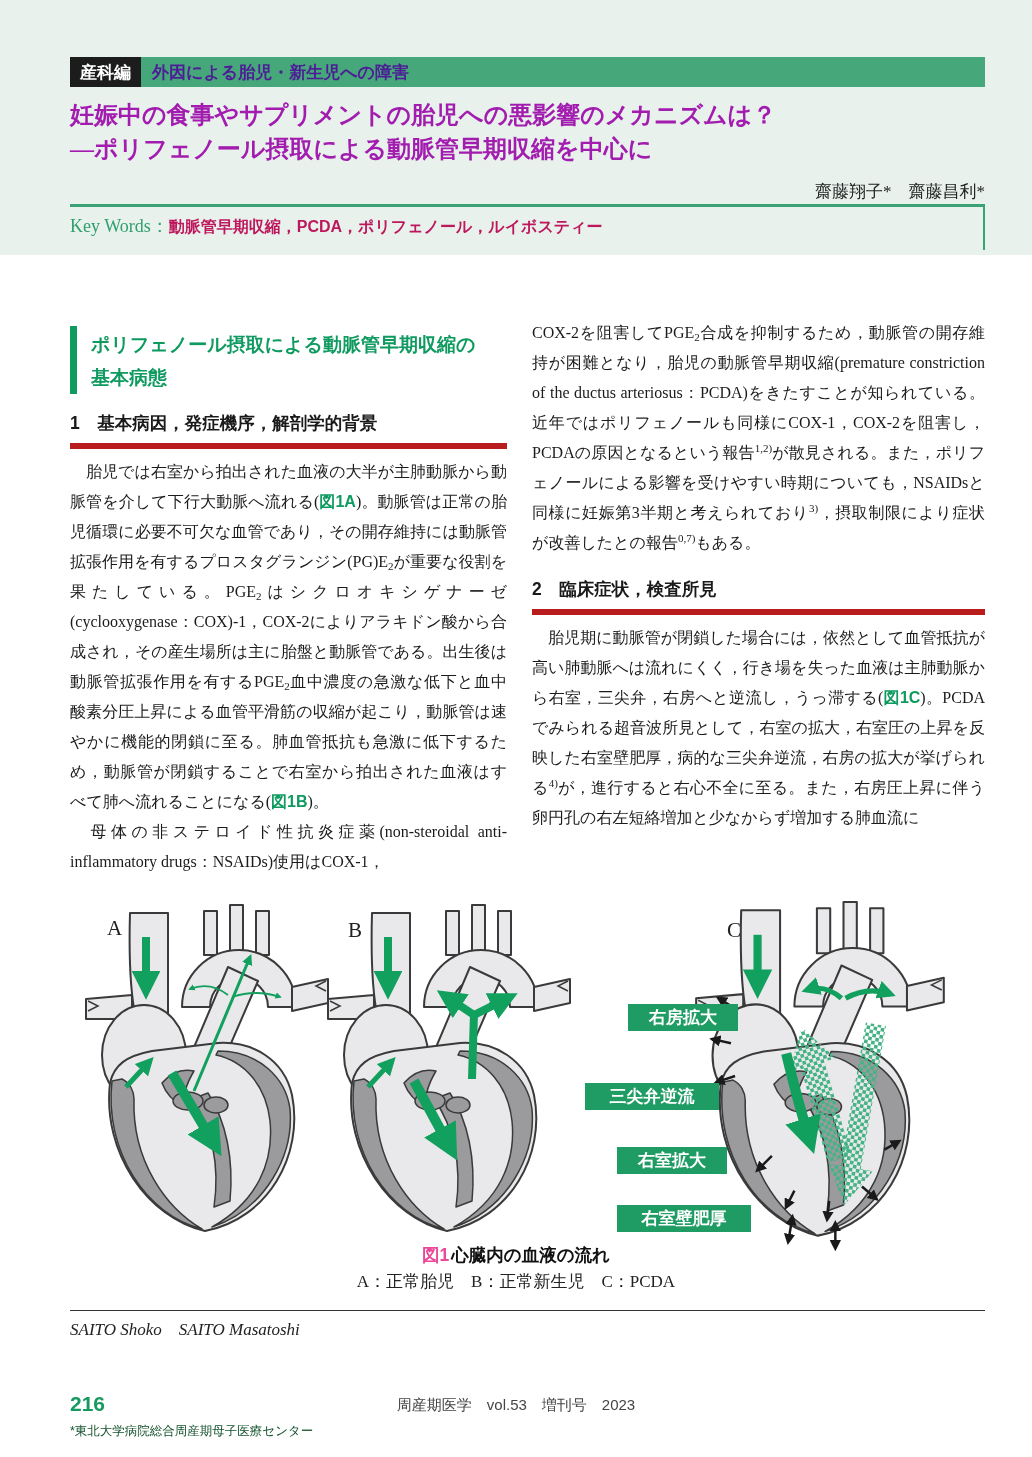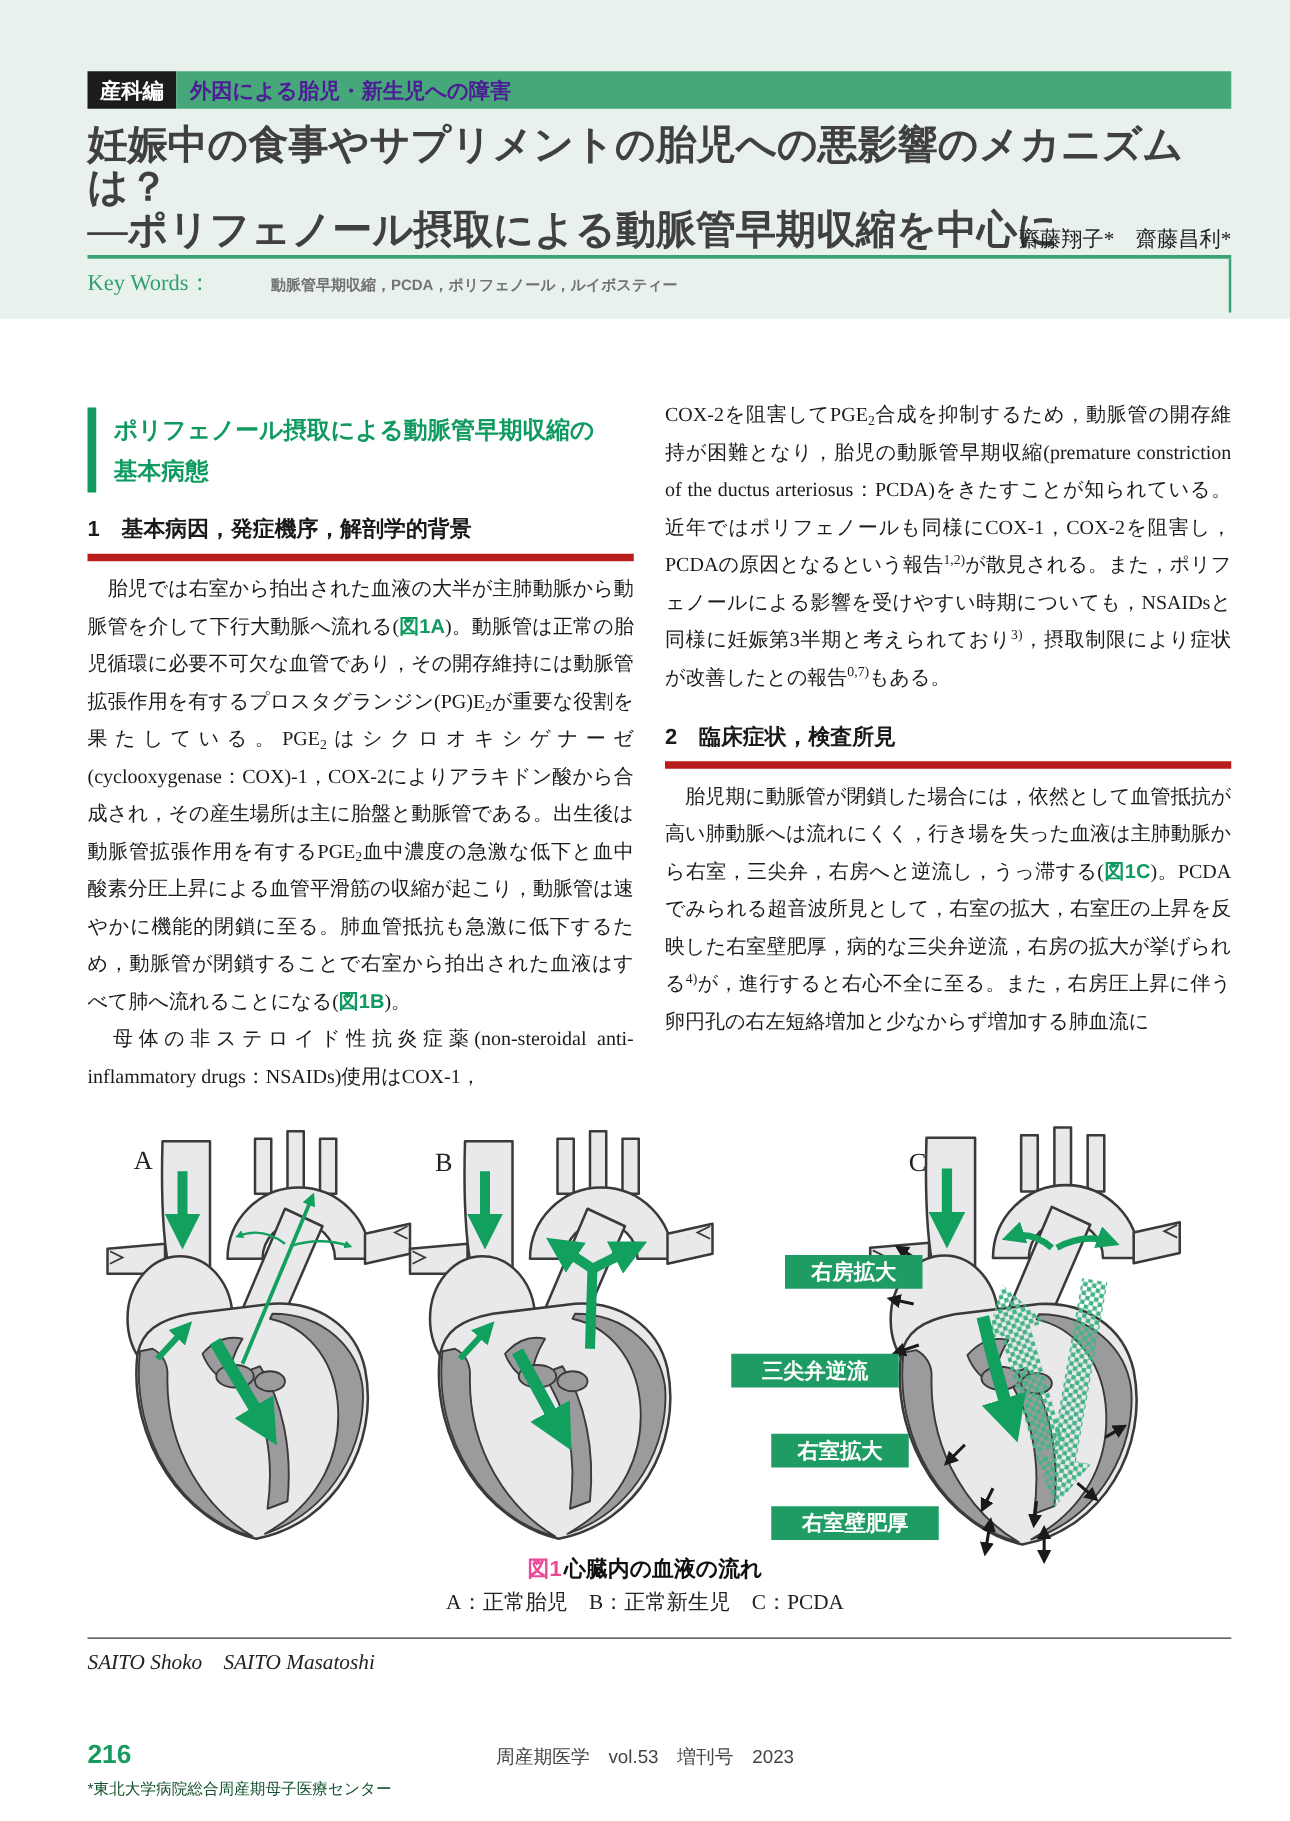--- a/index.html
+++ b/index.html
@@ -7,27 +7,27 @@
         font-family:"Liberation Serif","DejaVu Serif",serif;color:#1b1b1b;}
   
   .top-band{position:absolute;left:0;top:0;width:1032px;height:255px;background:#e8f1ec;}
   
   .header-bar{position:absolute;left:70px;top:57px;width:915px;height:30px;display:flex;align-items:stretch;}
   .edition-box{background:#1c1c1c;color:#ffffff;font-family:"Liberation Sans","DejaVu Sans",sans-serif;
                font-weight:bold;font-size:17px;display:flex;align-items:center;padding:0 10px;}
   .series-bar{flex:1;background:#46a77b;color:#4c1d95;font-family:"Liberation Sans","DejaVu Sans",sans-serif;
               font-weight:bold;font-size:17px;display:flex;align-items:center;padding-left:11px;}
   
-  .title{position:absolute;left:70px;top:98px;width:915px;font-weight:bold;font-size:32px;line-height:34px;color:#404040;}
+  .title{position:absolute;left:70px;top:98px;width:915px;font-weight:bold;font-size:24px;line-height:34px;color:#a21caf;}
   .authors{position:absolute;right:47px;top:180px;font-size:17px;color:#222;text-align:right;}
   
   .kw{position:absolute;left:70px;top:204px;width:915px;border-top:3px solid #3aa274;}
-  .kw-inner{border-right:2px solid #3aa274;padding:7px 14px 12px 0;display:flex;align-items:baseline;gap:48px;}
+  .kw-inner{border-right:2px solid #3aa274;padding:7px 14px 12px 0;display:flex;align-items:baseline;}
   .kw-label{color:#2f9f6d;font-size:18px;white-space:pre;}
-  .kw-text{font-family:"Liberation Sans","DejaVu Sans",sans-serif;font-weight:bold;font-size:12px;color:#737373;}
+  .kw-text{font-family:"Liberation Sans","DejaVu Sans",sans-serif;font-weight:bold;font-size:16px;color:#be185d;}
   
   .col{position:absolute;font-size:16px;line-height:30px;text-align:justify;}
   .col-left{left:70px;top:326px;width:437px;}
   .col-right{left:532px;top:318px;width:453px;}
   .sec-title{display:flex;margin-bottom:14px;}
   .sec-bar{width:7px;background:#0f9a60;margin-right:14px;flex:none;}
   .sec-title-text{color:#0f9a60;font-family:"Liberation Sans","DejaVu Sans",sans-serif;
                   font-weight:bold;font-size:19px;line-height:33px;padding-top:2px;}
   .h-num{font-family:"Liberation Sans","DejaVu Sans",sans-serif;font-weight:bold;font-size:17.5px;
          color:#1a1a1a;border-bottom:6px solid #b91c1c;padding-bottom:5px;margin:0 0 8px 0;text-align:left;}

